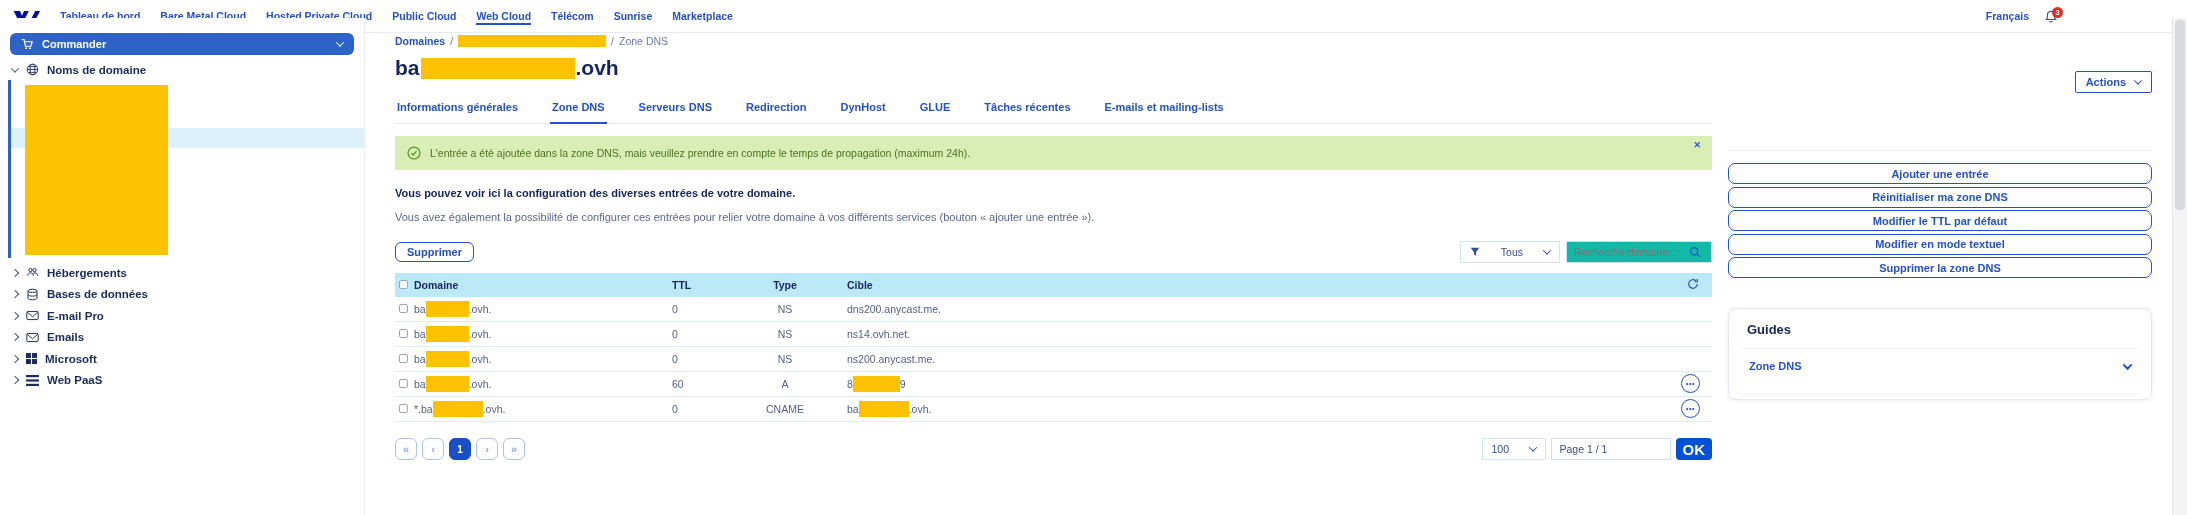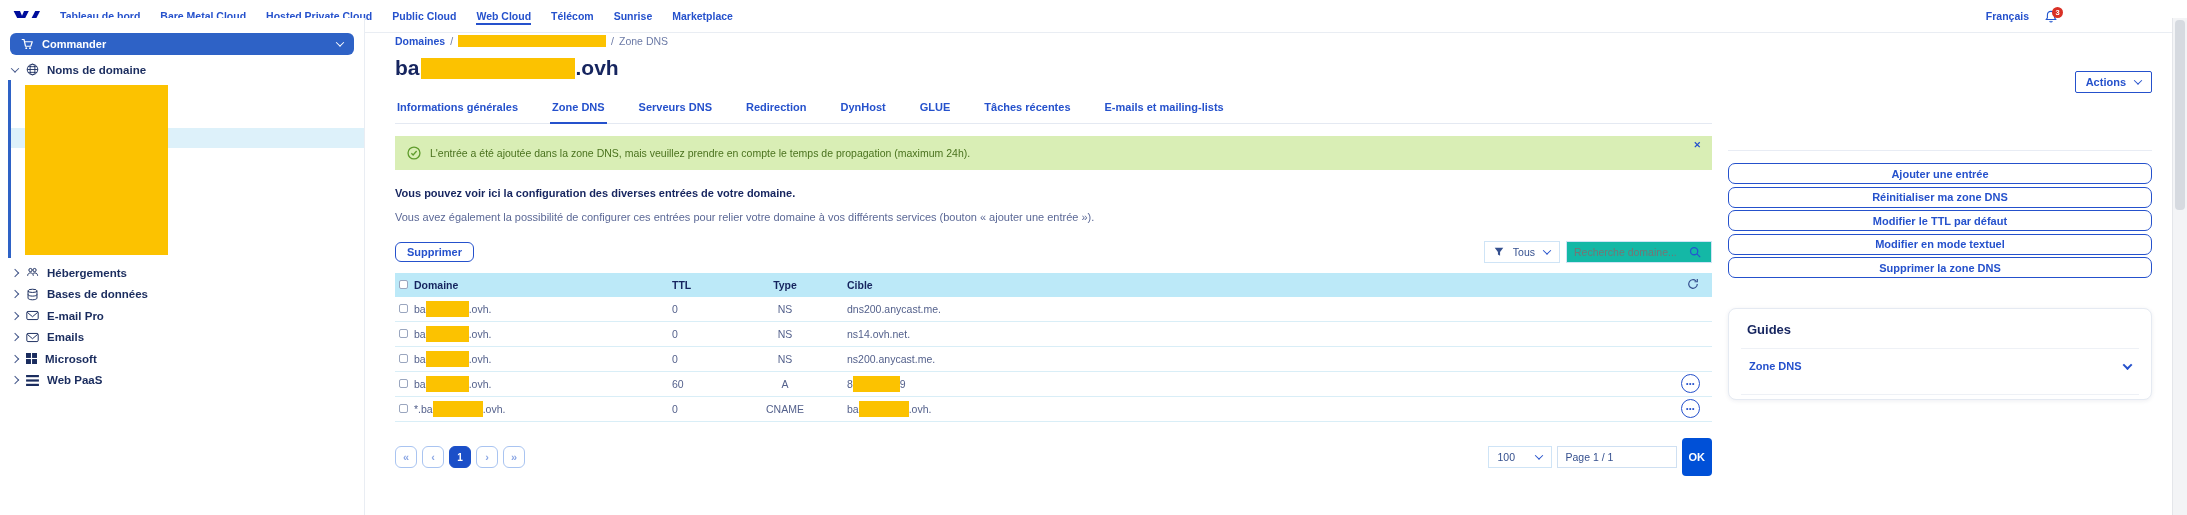--- a/index.html
+++ b/index.html
@@ -47,21 +47,21 @@
 .tab{font-size:11px;font-weight:bold;color:#2551cc;padding:0 2px 9px;cursor:pointer;white-space:nowrap;border-bottom:2px solid transparent;margin-bottom:-1px}
 .tab.active{border-bottom-color:#2551cc}
 .alert{margin:12px 0 8px 15px;width:1317px;height:34px;background:#d9eeb5;display:flex;align-items:center;padding:0 12px;position:relative}
 .alert-msg{font-size:10.5px;color:#4a721e;margin-left:9px}
 .alert-close{position:absolute;right:11px;top:4px;color:#2551cc;font-size:9px;font-weight:bold;cursor:pointer}
 .lead{margin:17px 0 0 15px;font-size:11px;font-weight:bold;color:#16255f}
 .desc{margin:12px 0 0 15px;font-size:11px;color:#5b6896}
 .toolbar{margin:18px 0 0 15px;width:1317px;display:flex;align-items:center}
 .btn-outline{border:1.5px solid #2551cc;color:#2551cc;font-weight:bold;font-size:11px;border-radius:6px;background:#fff;padding:3px 11px;cursor:pointer}
 .filters{margin-left:auto;display:flex;gap:6px;align-items:center}
-.select-box{border:1px solid #cfe4f6;height:22px;display:flex;align-items:center;gap:9px;padding:0 9px;font-size:10.5px;color:#35508f;background:#fff;cursor:pointer}
+.select-box{border:1px solid #cfe4f6;height:22px;display:flex;align-items:center;gap:21px;padding:0 9px;font-size:10.5px;color:#35508f;background:#fff;cursor:pointer}
 .select-box .chev{color:#2551cc}
 .search-box{border:1px solid #cfe4f6;height:22px;display:flex;align-items:center;padding:0 7px;width:146px;background:#14b8a6}
 .search-box input{border:0;outline:0;font-size:10.5px;width:115px;color:#35508f;font-family:inherit;background:transparent}
 .search-box svg{margin-left:auto}
 
 .table{margin:10px 0 0 15px;width:1317px}
 .thead{height:24px;background:#bce9f8;position:relative}
 .trow{height:25px;border-bottom:1px solid #d9eef7;position:relative}
 .cb{position:absolute;left:4px;top:50%;margin-top:-5px;width:9px;height:9px;border:1px solid #9aa6bf;border-radius:2px;background:#fff;cursor:pointer}
 .th{position:absolute;top:0;height:100%;display:flex;align-items:center;font-size:10.5px;font-weight:bold;color:#16255f}
@@ -72,21 +72,21 @@
 .rd-ip{width:47px;height:16px}
 .refresh-btn{position:absolute;right:13px;top:5px;cursor:pointer}
 .dots-btn{position:absolute;right:12px;top:50%;margin-top:-10px;width:19px;height:19px;border:1.5px solid #2551cc;border-radius:50%;color:#2551cc;display:flex;align-items:center;justify-content:center;font-size:7px;letter-spacing:.5px;font-weight:bold;cursor:pointer;background:#fff}
 
 .pagination{margin:16px 0 0 15px;width:1317px;display:flex;align-items:center}
 .pg-btn{width:22px;height:22px;border:1px solid #a9c4f1;border-radius:6px;color:#8aa6e4;font-size:11px;font-weight:bold;display:flex;align-items:center;justify-content:center;margin-right:5px;background:#fff;cursor:pointer}
 .pg-btn.active{background:#1b4fc8;border-color:#1b4fc8;color:#fff;font-size:10px}
 .pg-right{margin-left:auto;display:flex;align-items:center;gap:5px}
 .pg-select{width:64px;height:22px;justify-content:space-between}
 .pg-input{width:120px;height:22px;border:1px solid #cfe0f2;font-size:10.5px;color:#35508f;padding:0 8px;font-family:inherit;outline:0}
-.ok-btn{height:38px;background:#0050d7;border:0;border-radius:4px;color:#fff;font-weight:bold;font-size:11px;padding:0 7px;cursor:pointer}
+.ok-btn{height:22px;background:#0050d7;border:0;border-radius:4px;color:#fff;font-weight:bold;font-size:15px;padding:0 7px;cursor:pointer}
 
 .rightcol{position:absolute;top:18px;left:1728px;width:424px;bottom:0}
 .actions-btn{position:absolute;top:53px;right:0;height:22px;border:1.5px solid #2551cc;border-radius:2px;color:#2551cc;font-weight:bold;font-size:11px;display:flex;align-items:center;gap:9px;padding:0 10px;background:#fff;cursor:pointer}
 .rc-sep{position:absolute;top:132px;left:0;right:0;height:1px;background:#e8ecf4}
 .rc-buttons{position:absolute;top:145px;left:0;right:0;display:flex;flex-direction:column;gap:2.5px}
 .rc-btn{height:21px;border:1.5px solid #2551cc;border-radius:7px;color:#2551cc;font-weight:bold;font-size:11px;display:flex;align-items:center;justify-content:center;background:#fff;cursor:pointer}
 .guides{position:absolute;top:290px;left:0;right:0;border:1px solid #e5eaf2;border-radius:8px;box-shadow:0 1px 4px rgba(20,40,90,.08);background:#fff;padding:13px 18px 4px}
 .guides-title{font-size:13px;font-weight:bold;color:#16255f}
 .g-sep{height:1px;background:#eef1f6;margin:11px -6px 0}
 .g-link{display:flex;align-items:center;font-size:11px;font-weight:bold;color:#2551cc;padding:11px 2px;cursor:pointer}

